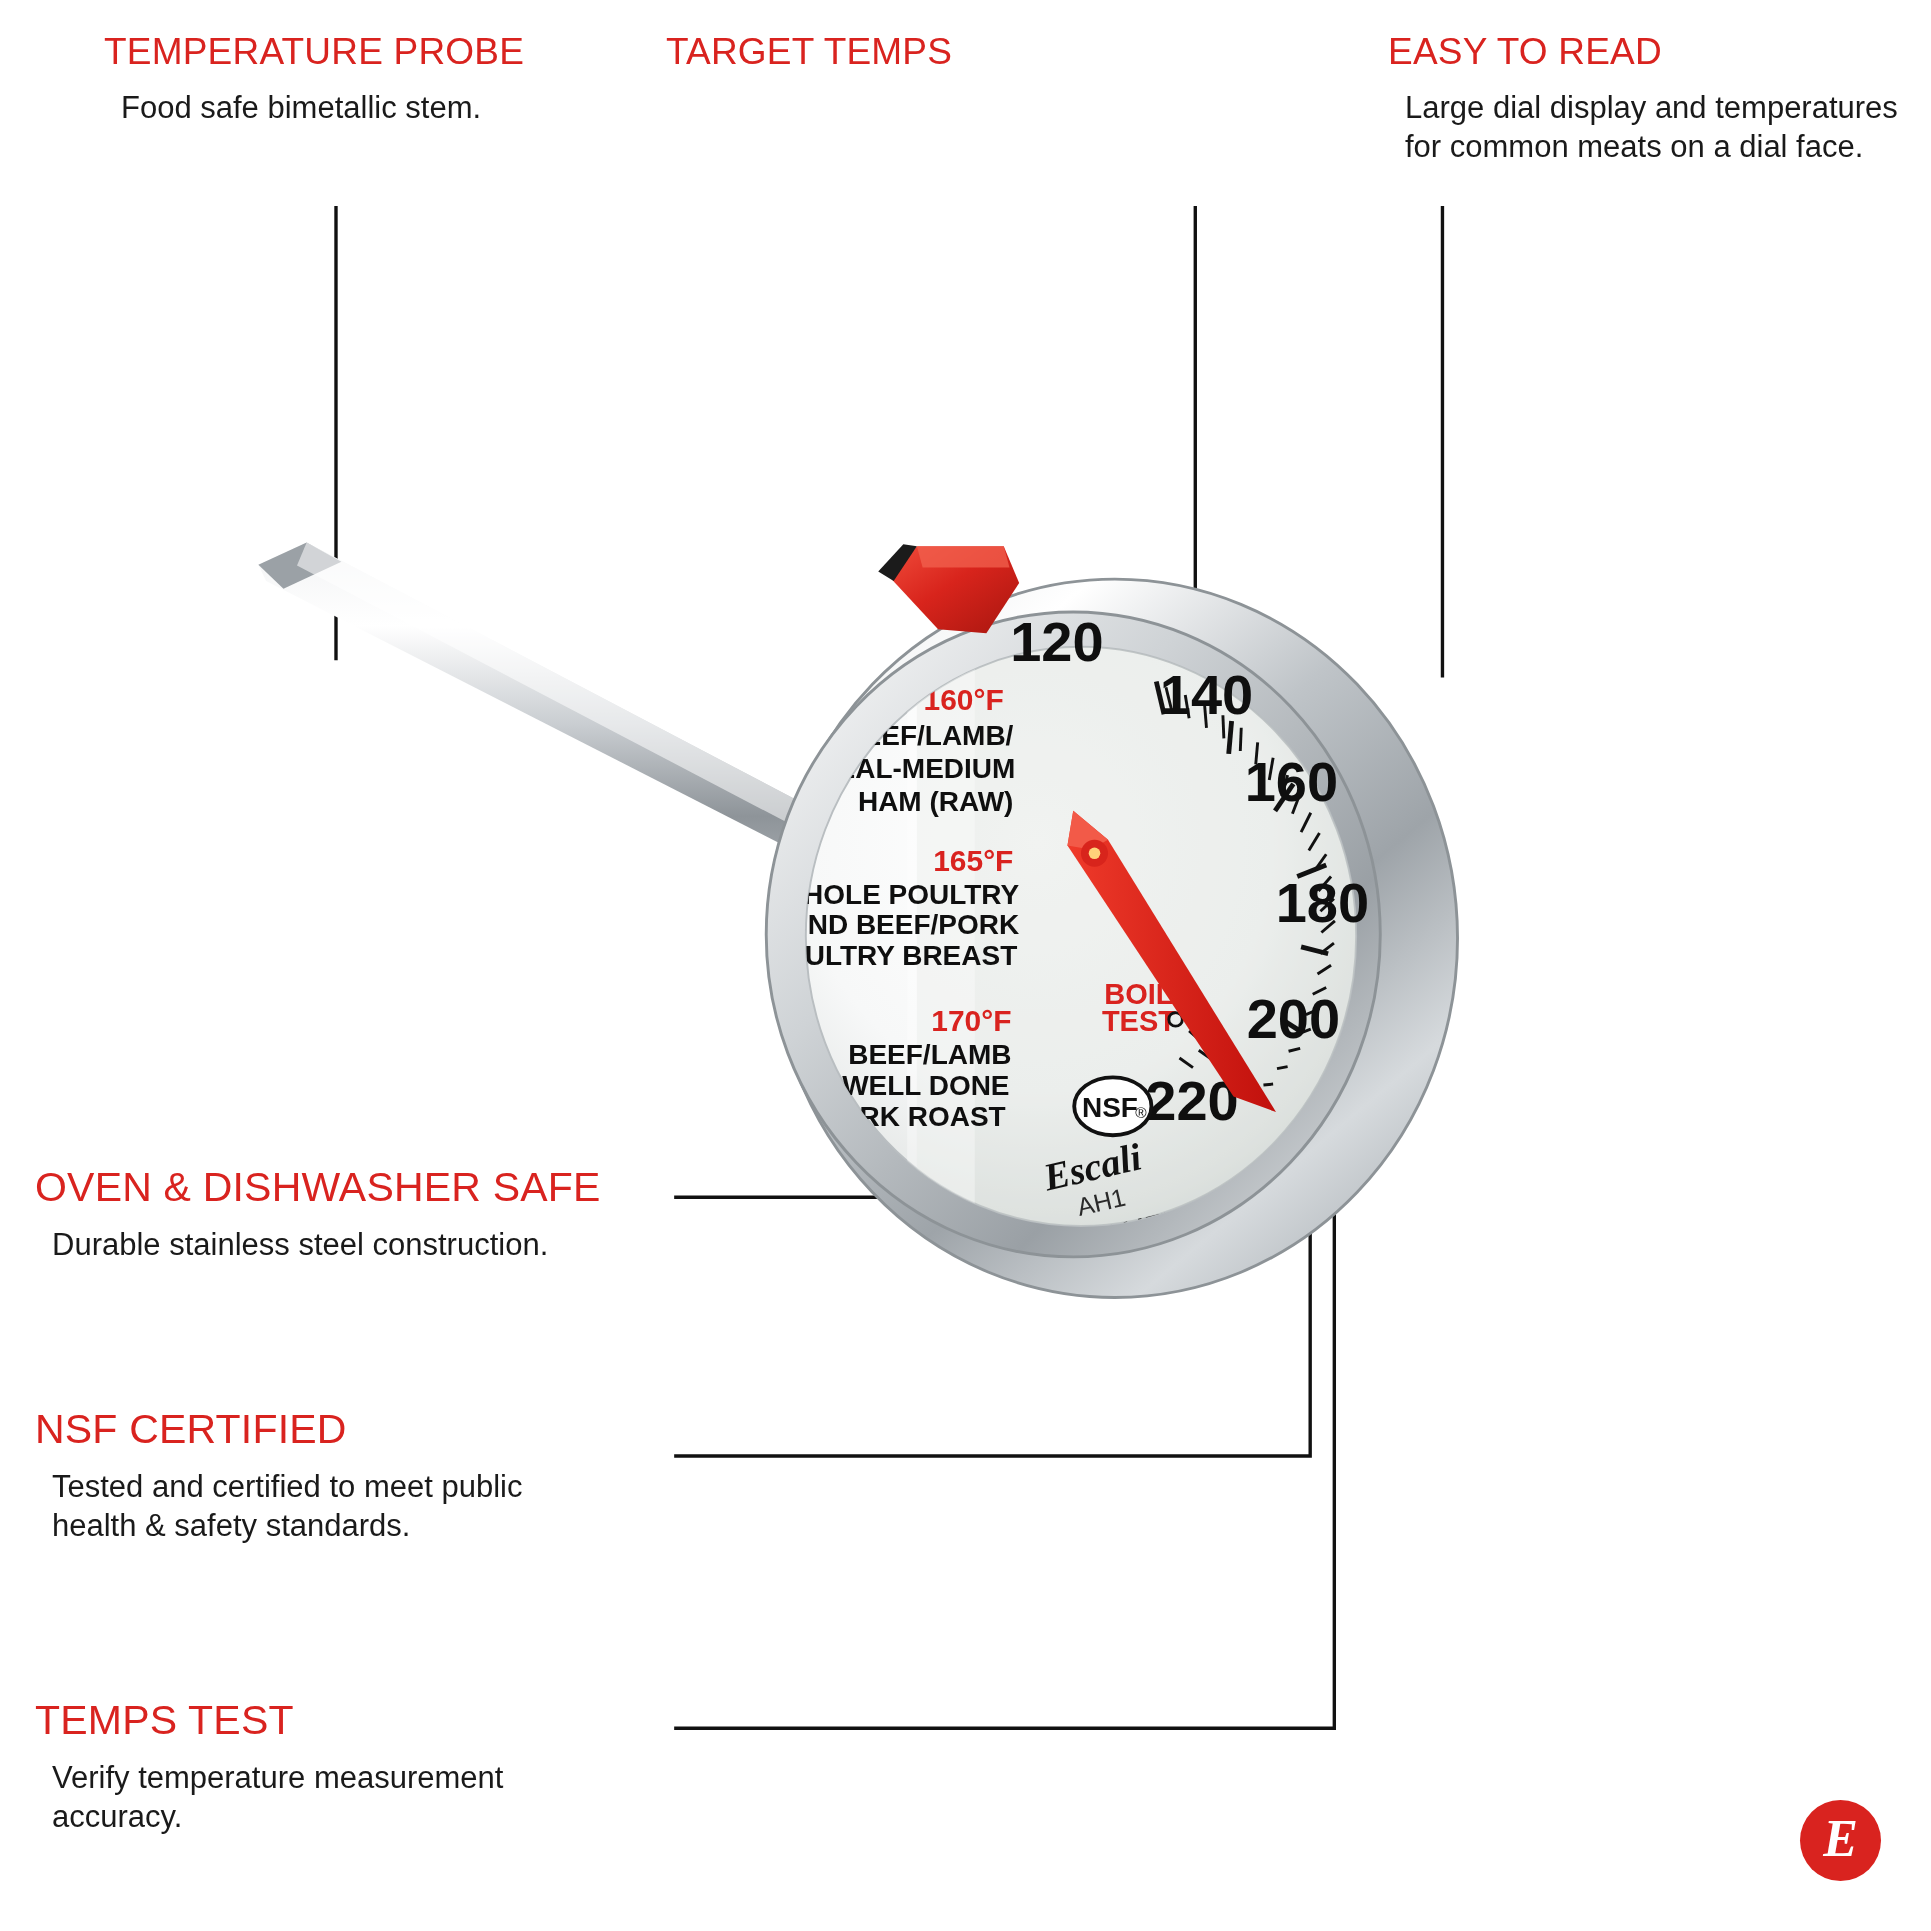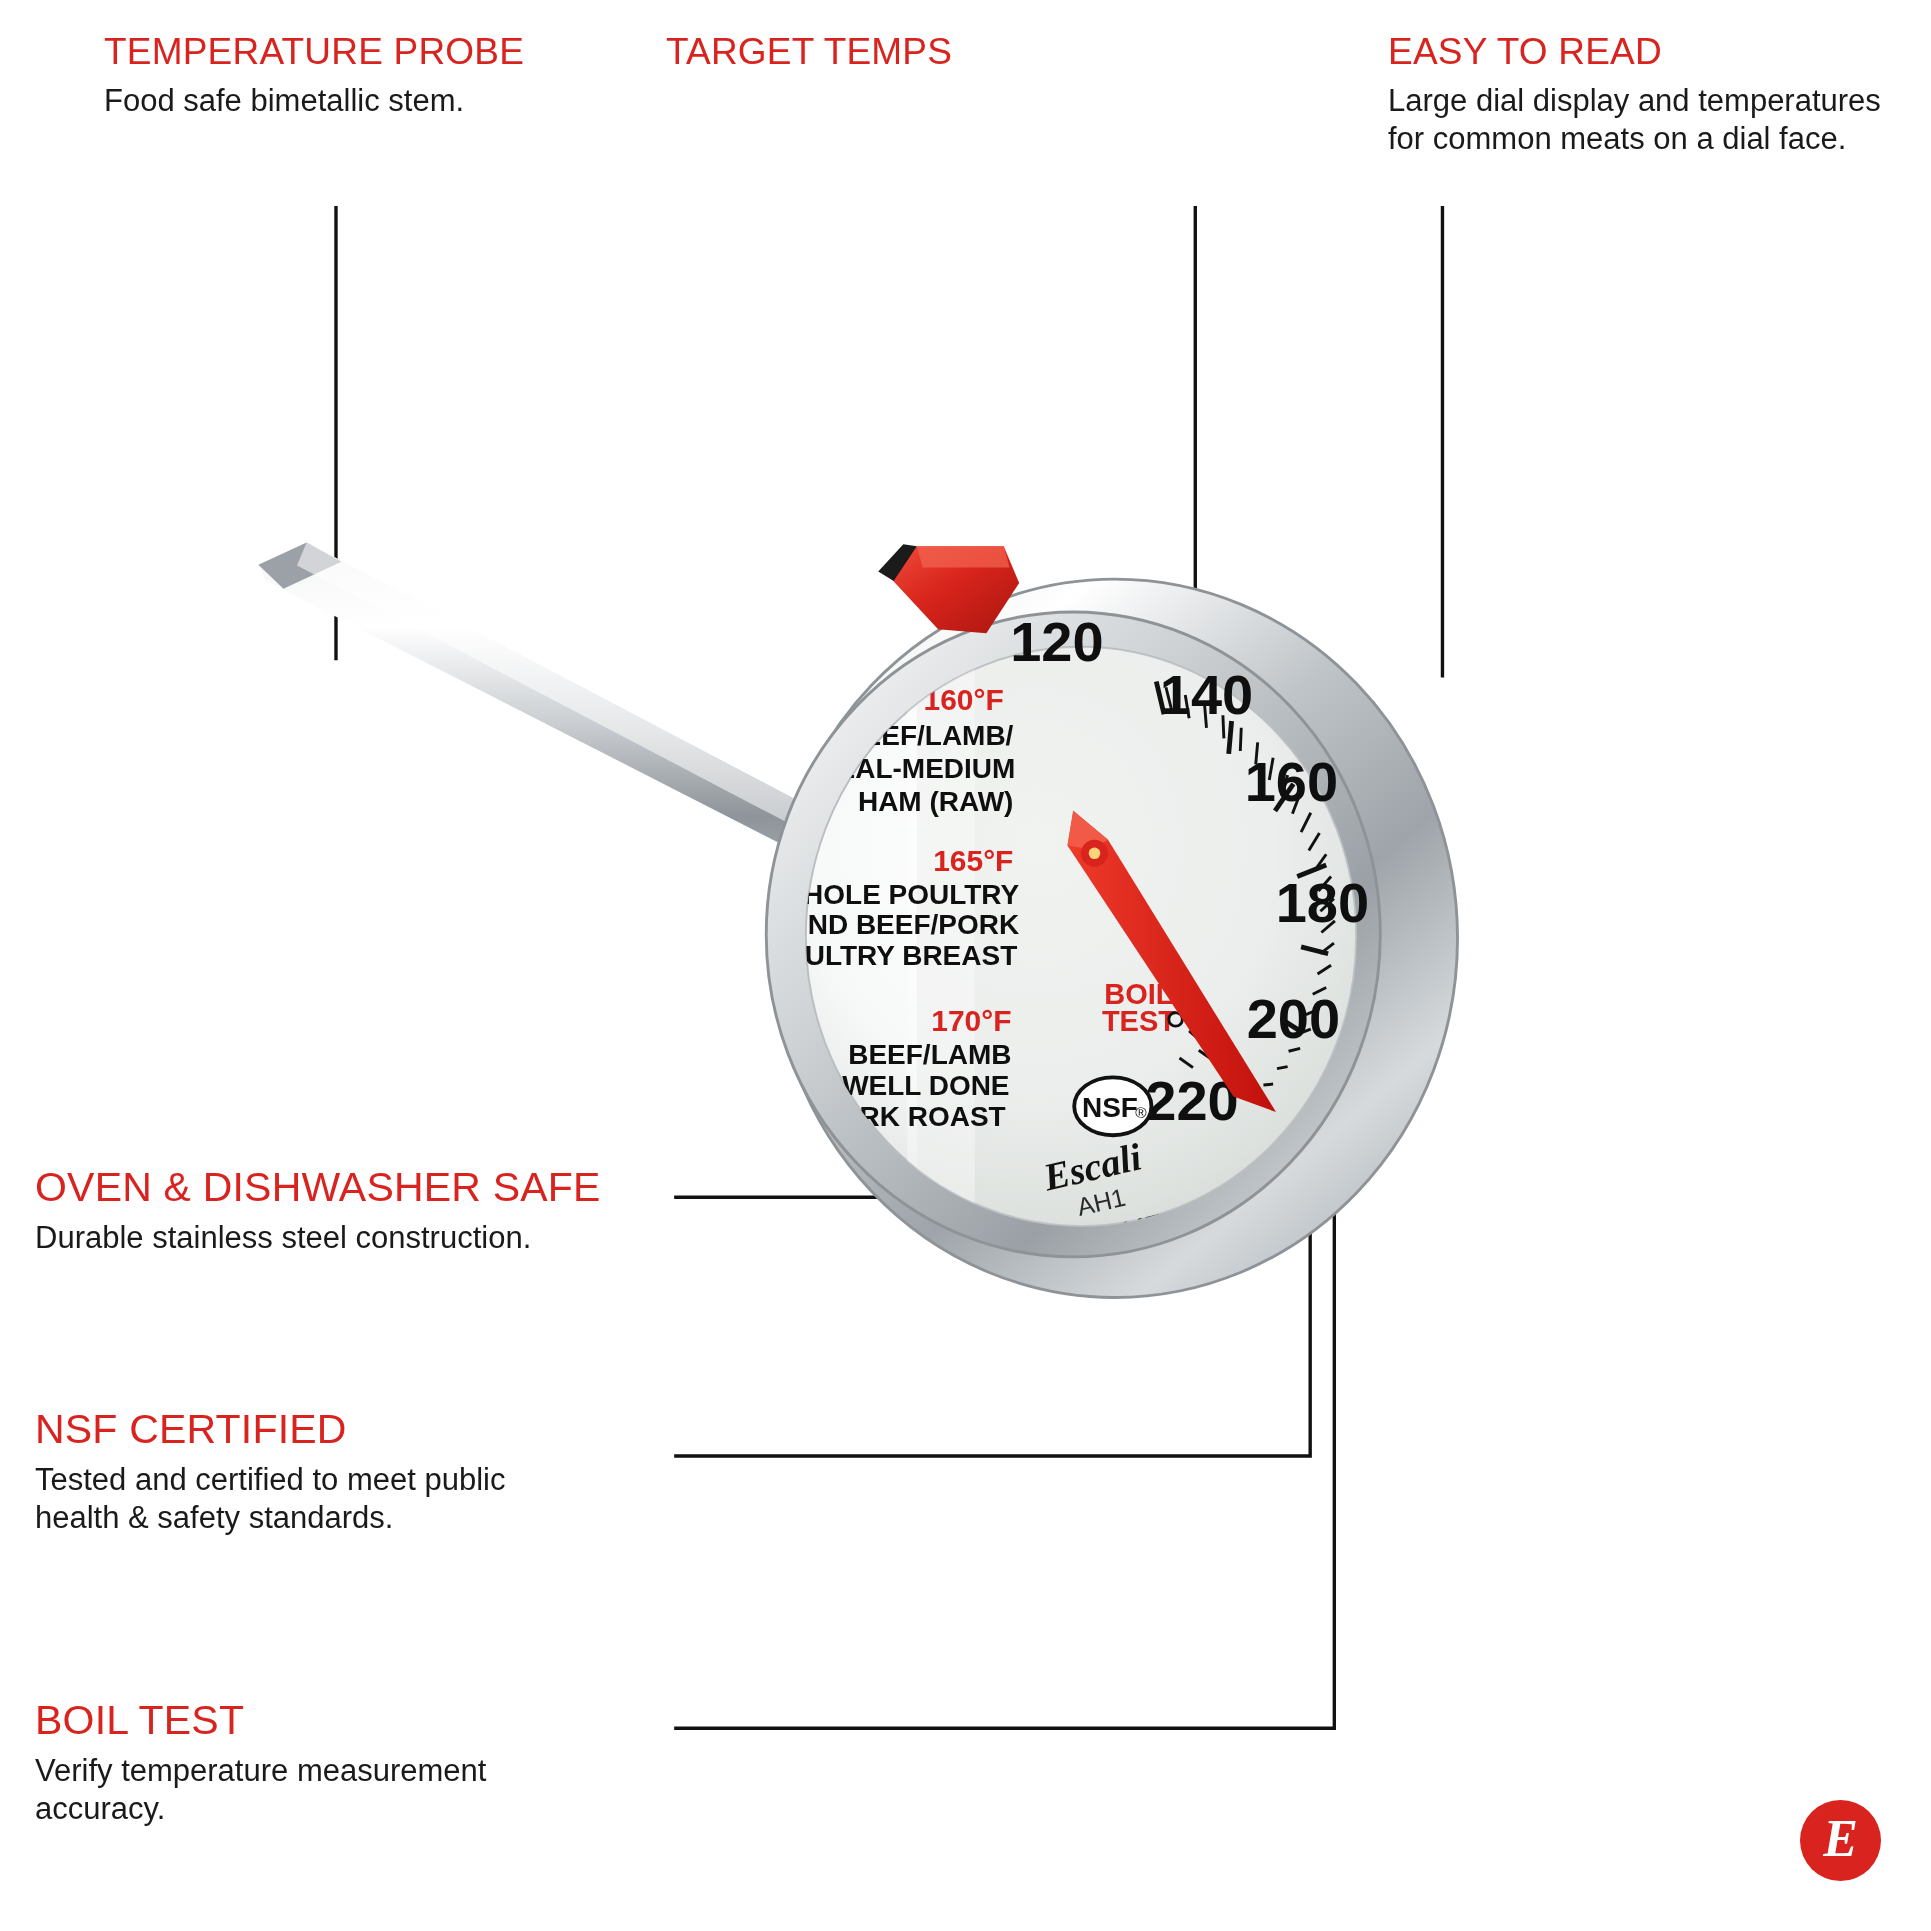--- a/index.html
+++ b/index.html
@@ -30,21 +30,21 @@
     font-size: 37px;
     letter-spacing: 0.2px;
     line-height: 1.05;
     margin: 0 0 9.7px 0;
     font-family: "Liberation Sans", sans-serif;
   }
   .callout .body {
     color: #1a1a1a;
     font-size: 31px;
     line-height: 1.25;
-    margin: 0;
+    margin: 17px;
     font-family: "Liberation Sans", sans-serif;
     white-space: pre-line;
   }
 
   #c-probe   { left: 104px;  top: 33px;  width: 425px; }
   #c-target  { left: 666px;  top: 33px;  width: 579px; }
   #c-easy    { left: 1388px; top: 33px;  width: 579px; }
   #c-oven    { left: 35px;   top: 1166px; width: 676px; }
   #c-nsf     { left: 35px;   top: 1408px; width: 676px; }
   #c-boil    { left: 35px;   top: 1699px; width: 676px; }
@@ -303,21 +303,21 @@
     <p class="body">Durable stainless steel construction.</p>
   </div>
 
   <div class="callout big" id="c-nsf">
     <p class="title">NSF CERTIFIED</p>
     <p class="body">Tested and certified to meet public
 health &amp; safety standards.</p>
   </div>
 
   <div class="callout big" id="c-boil">
-    <p class="title">BOIL TEST</p>
+    <p class="title">TEMPS TEST</p>
     <p class="body">Verify temperature measurement
 accuracy.</p>
   </div>
 
   <div class="logo">
     <span>E</span>
   </div>
 
 </div>
 

